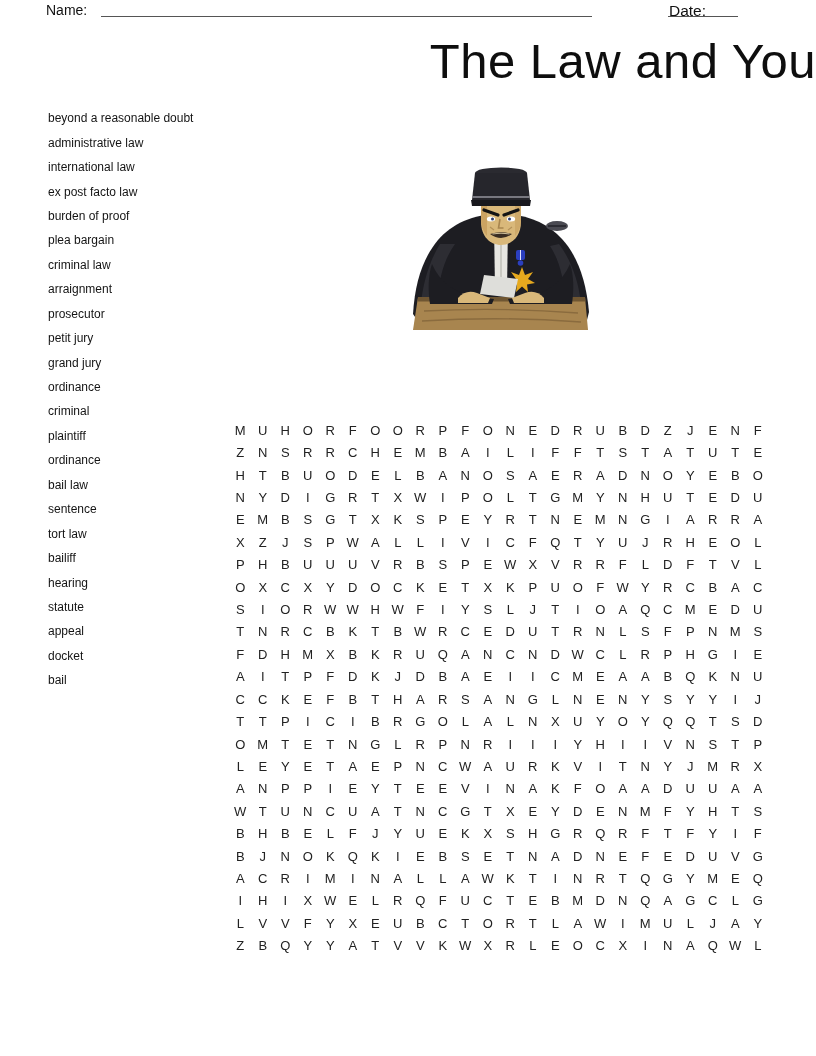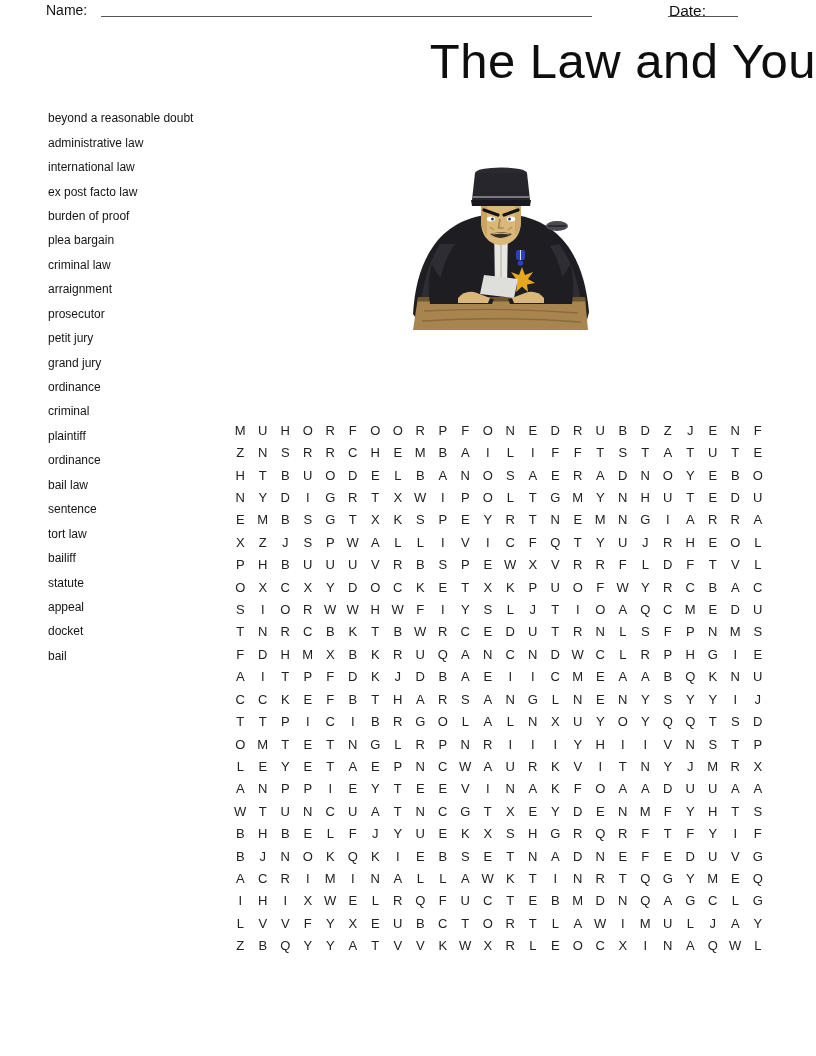--- a/index.html
+++ b/index.html
@@ -53,20 +53,21 @@
       <div class="word-item">petit jury</div>
       <div class="word-item">grand jury</div>
       <div class="word-item">ordinance</div>
       <div class="word-item">criminal</div>
       <div class="word-item">plaintiff</div>
       <div class="word-item">ordinance</div>
       <div class="word-item">bail law</div>
       <div class="word-item">sentence</div>
       <div class="word-item">tort law</div>
       <div class="word-item">bailiff</div>
+      <div class="word-item">hearing</div>
       <div class="word-item">statute</div>
       <div class="word-item">appeal</div>
       <div class="word-item">docket</div>
       <div class="word-item">bail</div>
     </div>
 
   <div class="judge">
     <svg width="182" height="167" viewBox="0 0 182 167" xmlns="http://www.w3.org/2000/svg">
 
       <path d="M91 50 C62 50 42 60 28 76 C13 94 5 118 3 150 L10 160 L176 160 L179 148 C176 114 166 90 152 75 C138 60 119 50 91 50 Z" fill="#1d1d22"></path>

